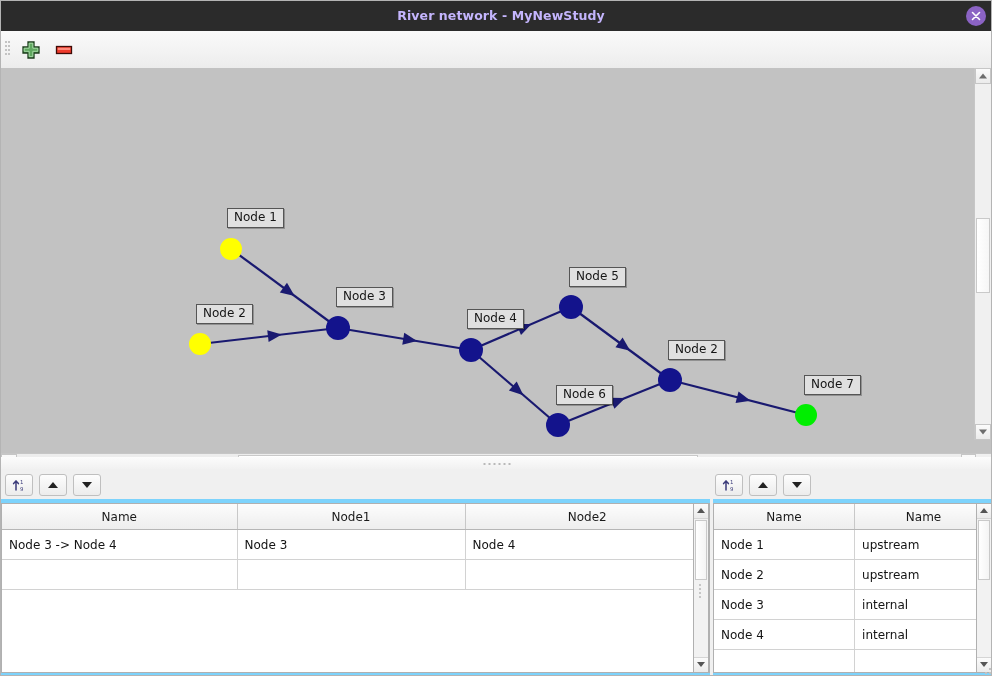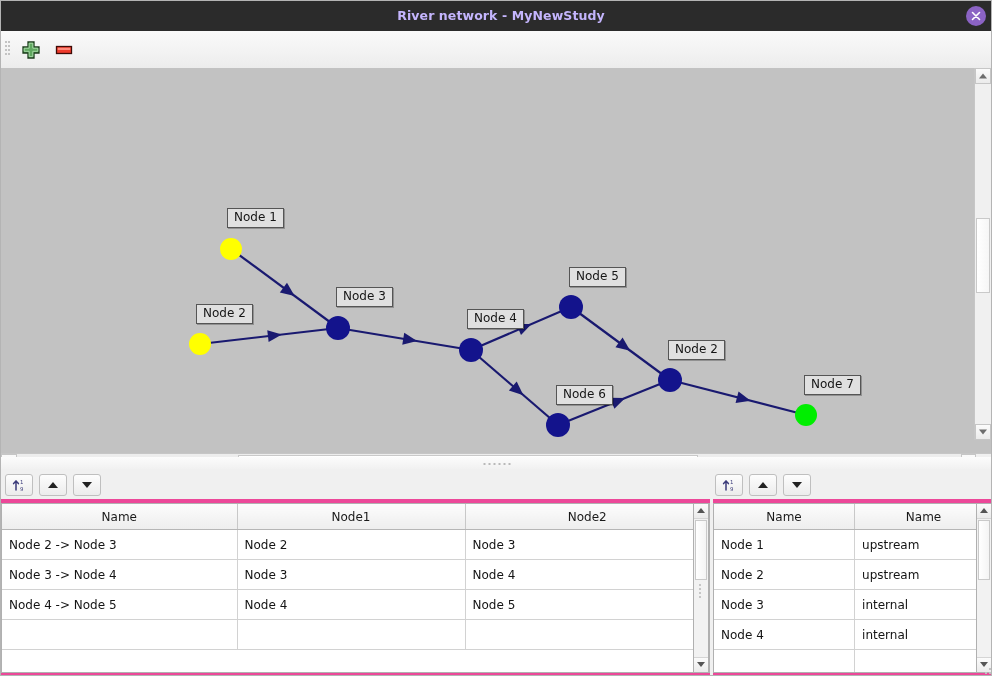--- a/index.html
+++ b/index.html
@@ -216,21 +216,21 @@
     background: #b9b9b9;
     display: block;
   }
 
   
   .bottom {
     position: absolute;
     left: 0; top: 468px;
     width: 992px;
     height: 207px;
-    background: #ec4899;
+    background: #7dd3fc;
   }
   .pane {
     position: absolute;
     top: 0;
     height: 207px;
   }
   .pane.left  { left: 0;   width: 709px; }
   .pane.right { left: 712px; width: 280px; }
 
   .pane-toolbar {
@@ -506,33 +506,23 @@
             </colgroup>
           <thead>
               <tr id="reaches-head">
                 <th>Name</th>
                 <th>Node1</th>
                 <th>Node2</th>
               </tr>
             </thead>
           <tbody id="reaches-body">
               <tr>
-                <td>Node 2 -&gt; Node 3</td>
-                <td>Node 2</td>
-                <td>Node 3</td>
-              </tr>
-              <tr>
                 <td>Node 3 -&gt; Node 4</td>
                 <td>Node 3</td>
                 <td>Node 4</td>
-              </tr>
-              <tr>
-                <td>Node 4 -&gt; Node 5</td>
-                <td>Node 4</td>
-                <td>Node 5</td>
               </tr>
               <tr>
                 <td>&nbsp;</td>
                 <td>&nbsp;</td>
                 <td>&nbsp;</td>
               </tr>
             </tbody>
         </table>
       </div>
 

